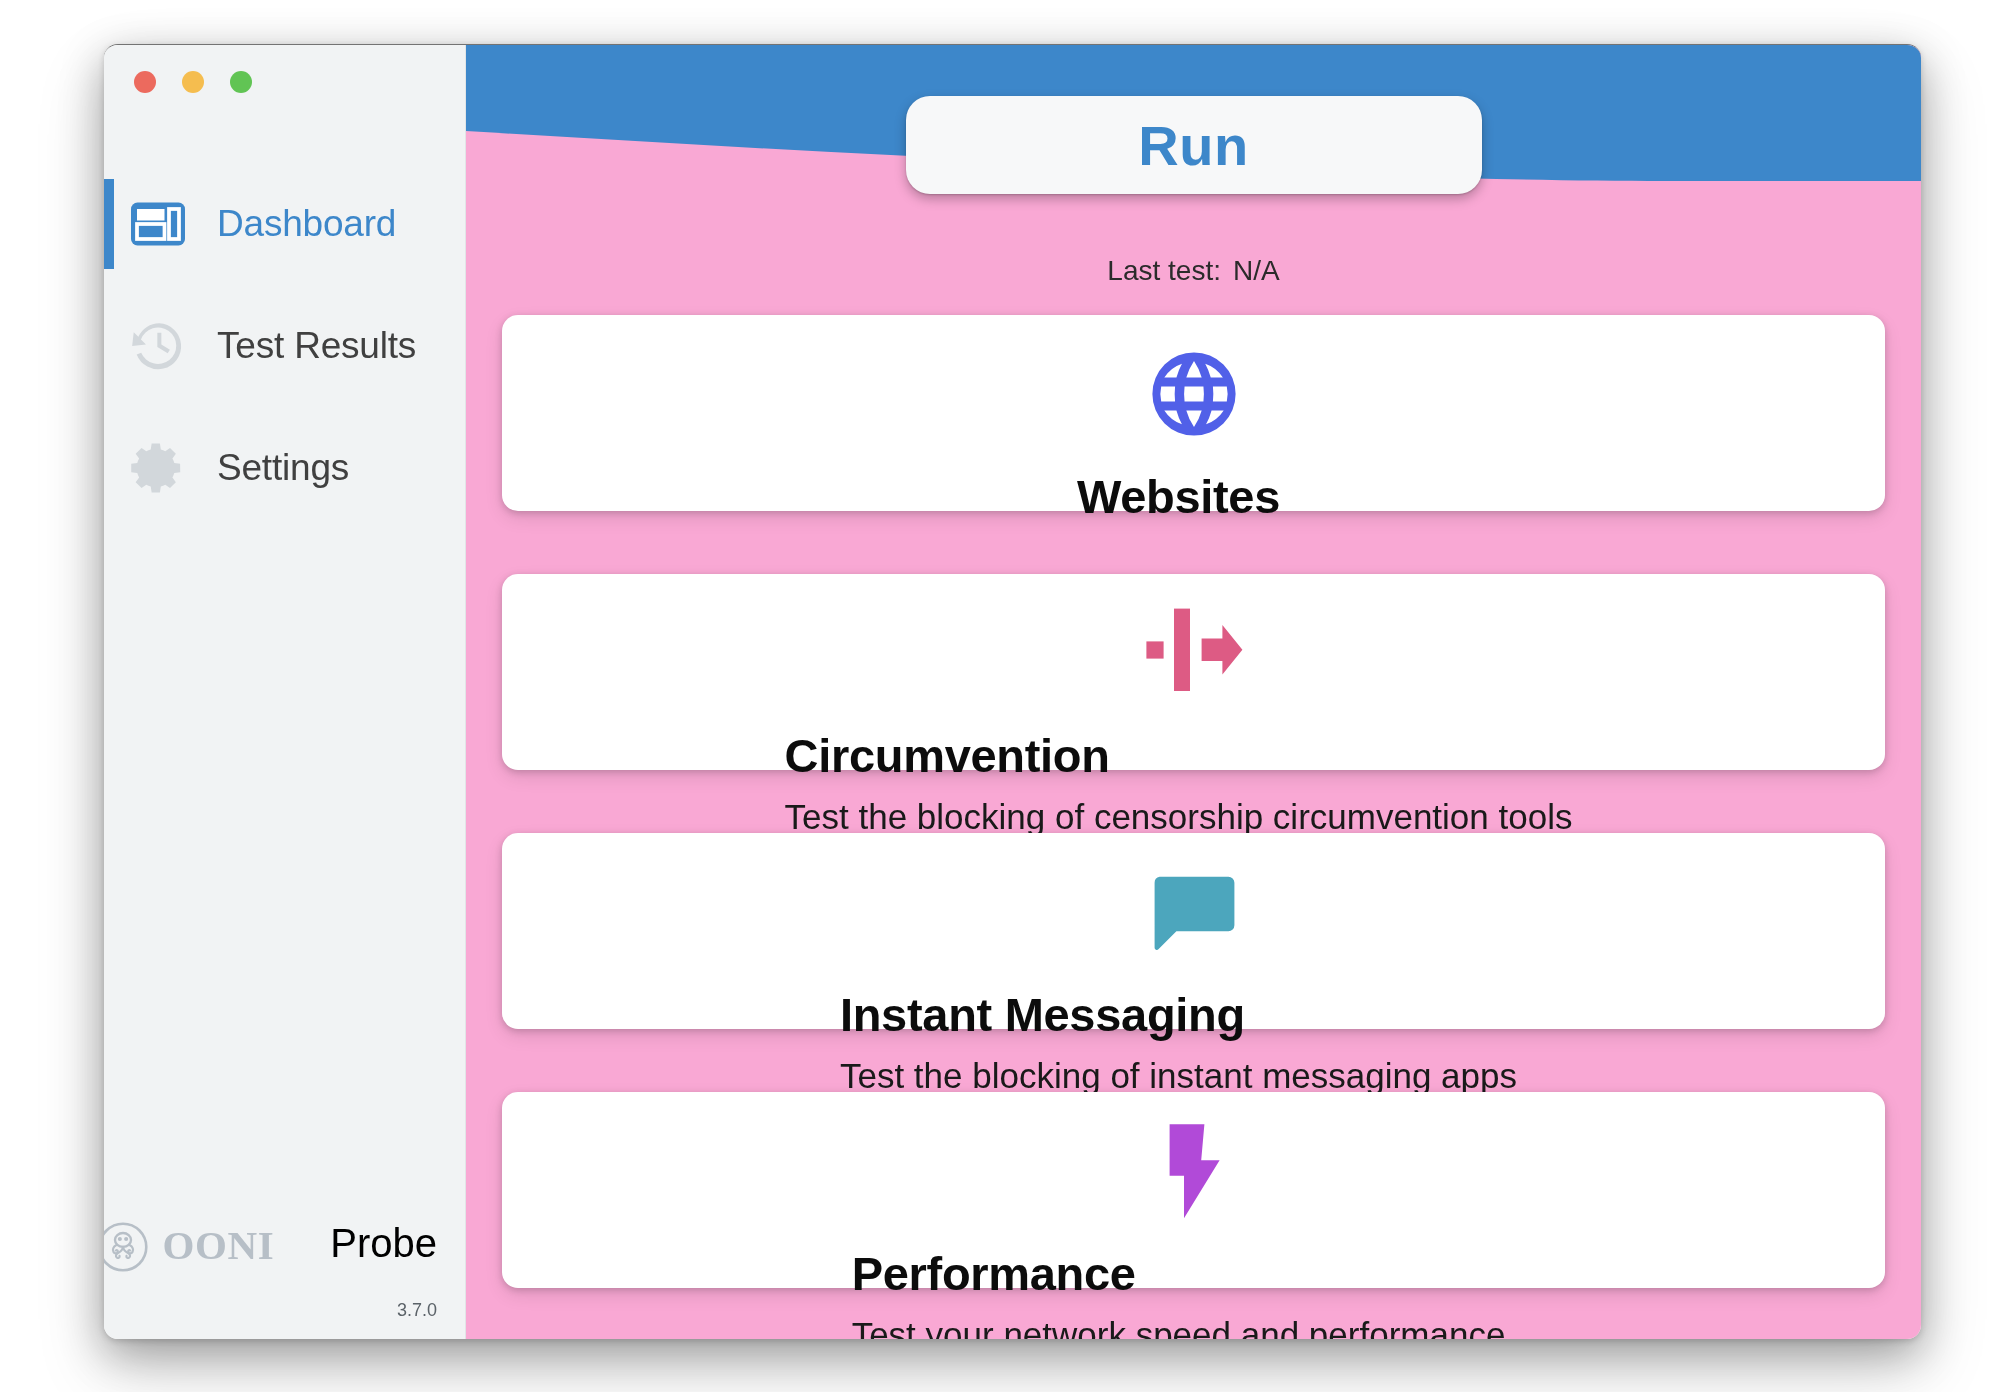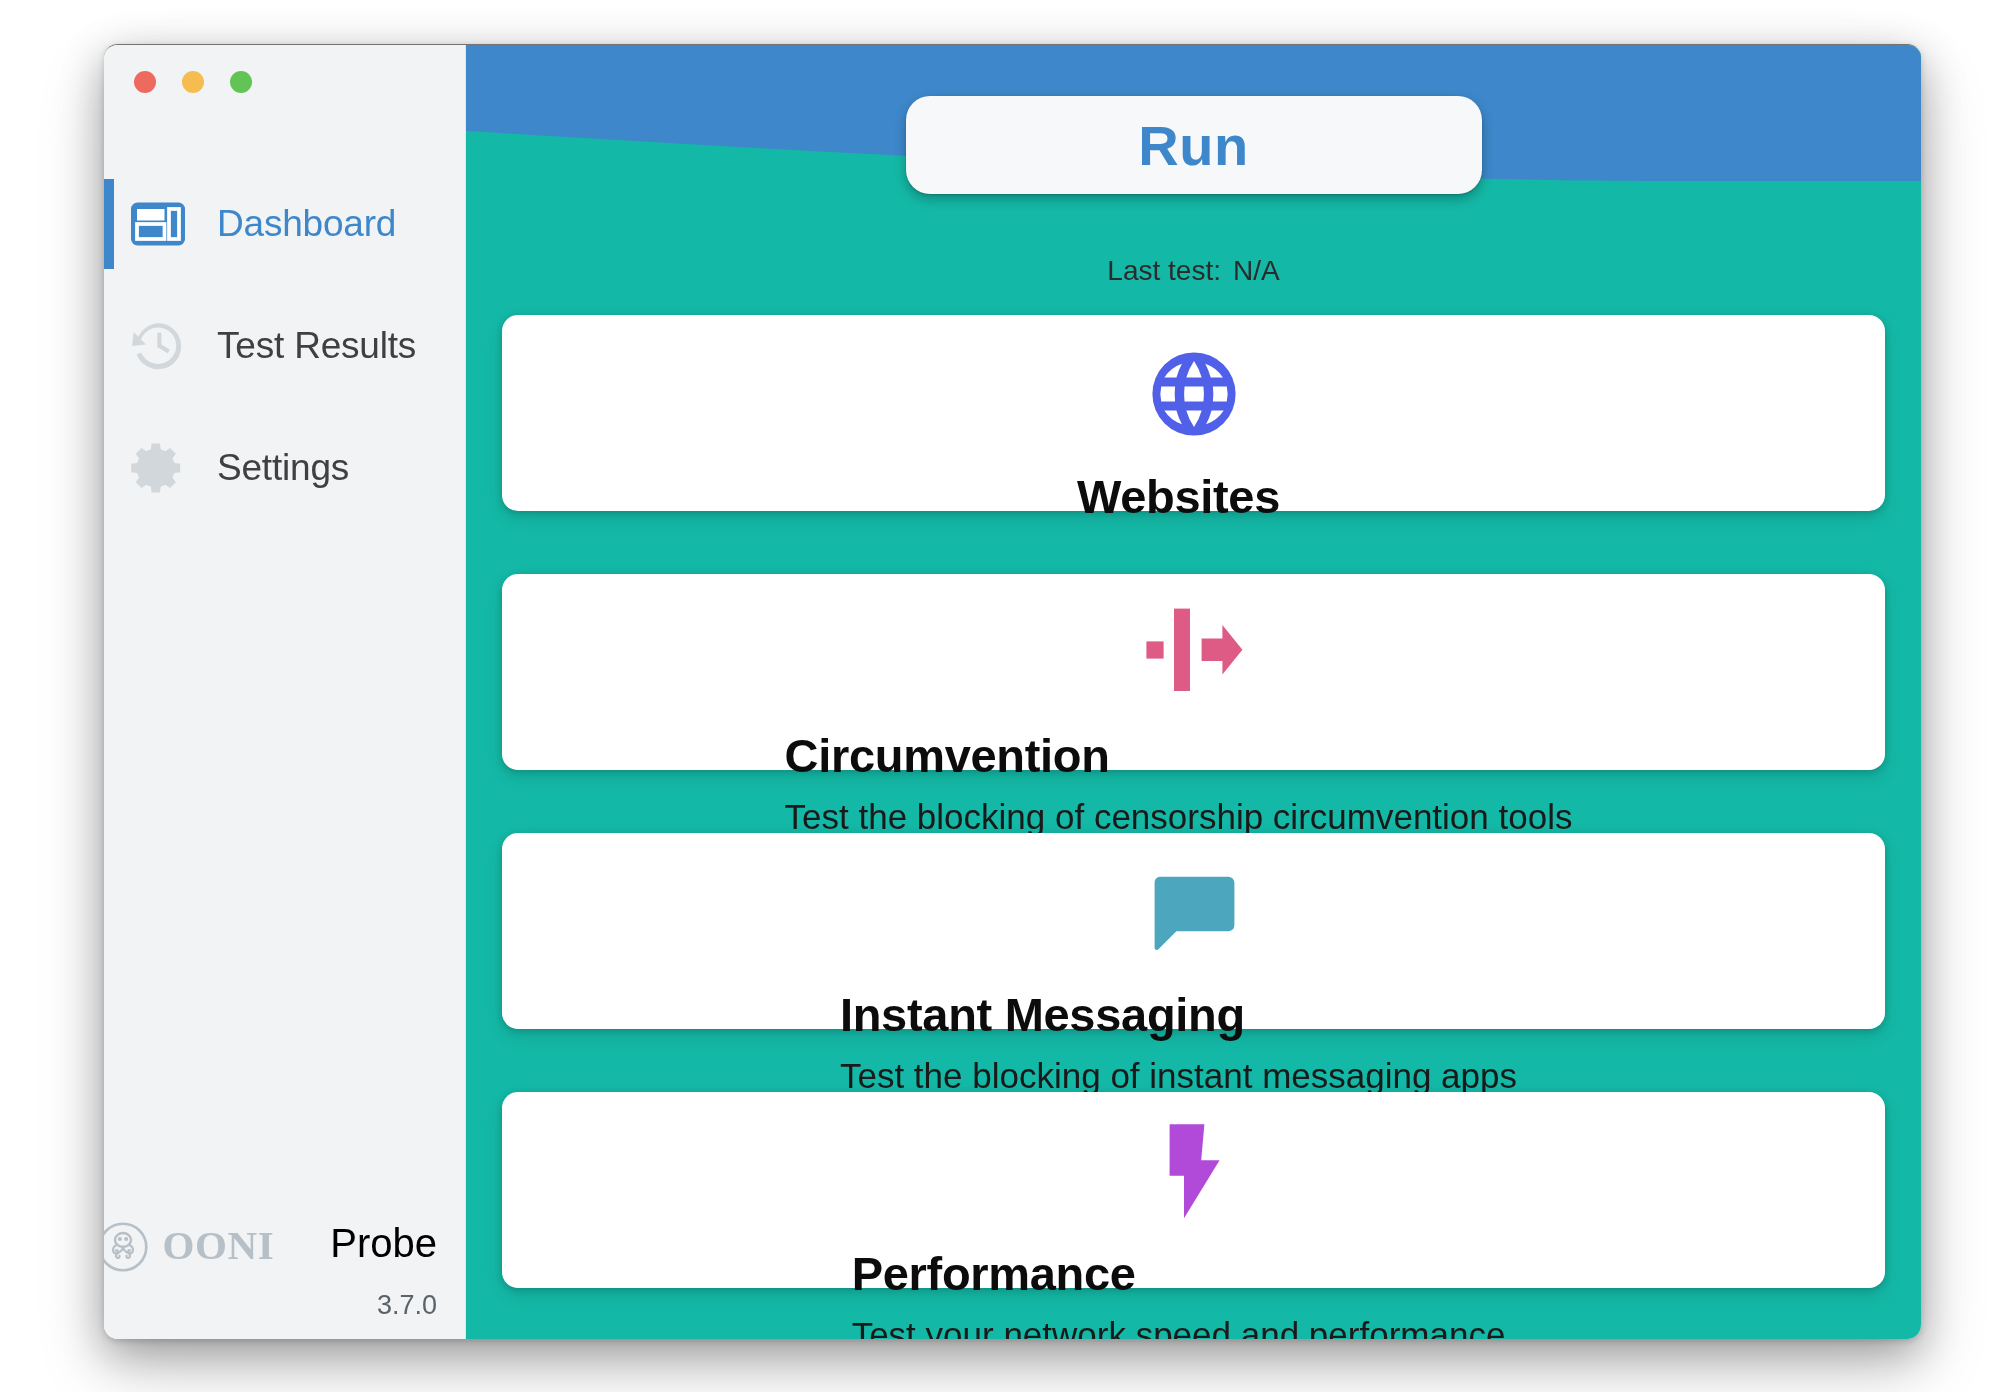--- a/index.html
+++ b/index.html
@@ -136,29 +136,29 @@
     font-family: "Liberation Sans", sans-serif;
     font-size: 40px;
     color: #000000;
     margin-left: 20px;
   }
   .version {
     position: absolute;
     right: 28px;
     bottom: 18px;
     font-family: "Liberation Sans", sans-serif;
-    font-size: 27px;
+    font-size: 18px;
     color: #5b6268;
   }
 
   
   .main {
     position: relative;
     flex: 1 1 auto;
-    background: #14b8a6;
+    background: #f9a8d4;
     overflow: hidden;
     text-decoration: underline;
   }
 
   .header-band {
     position: absolute;
     left: 0;
     top: 0;
     width: 100%;
     height: 136px;

